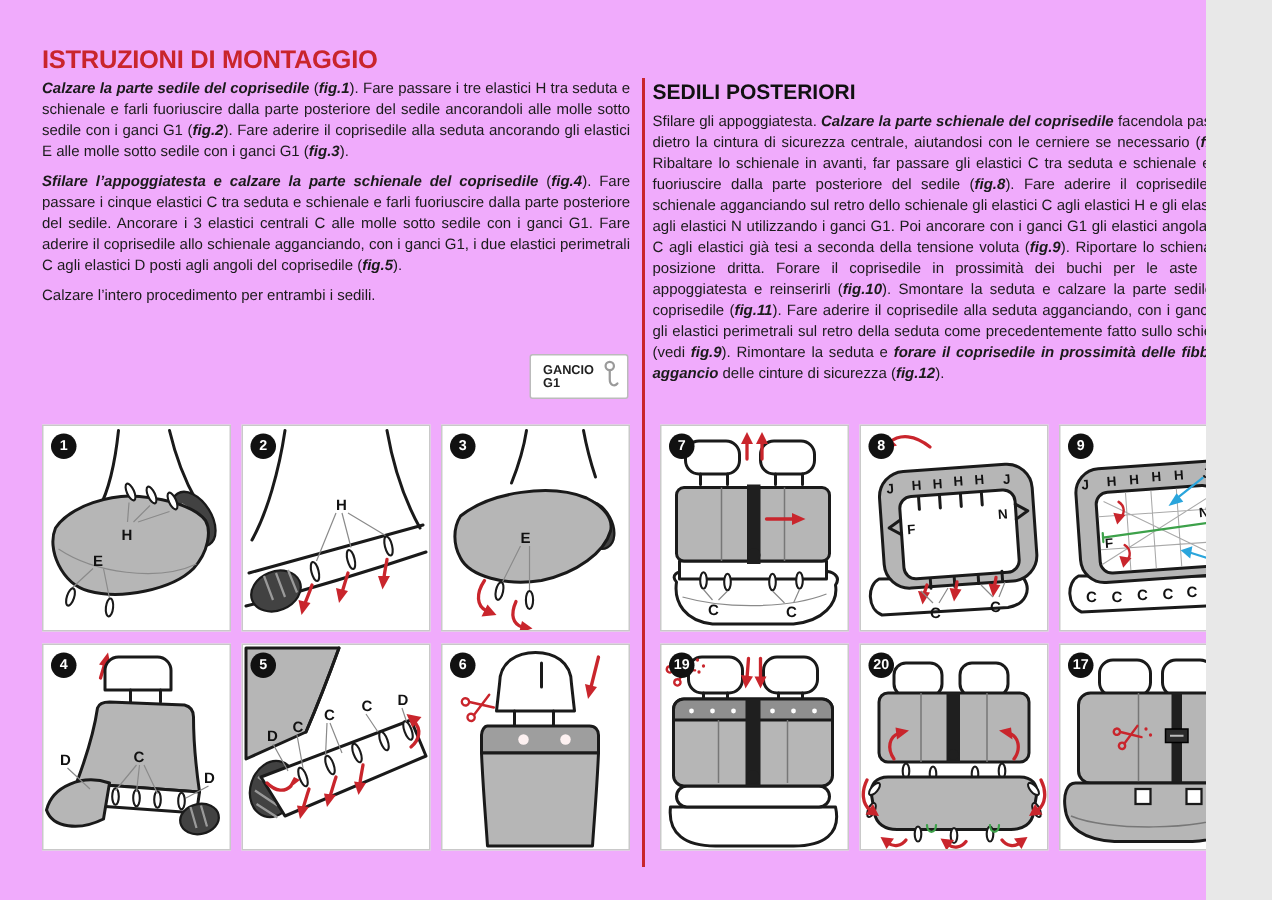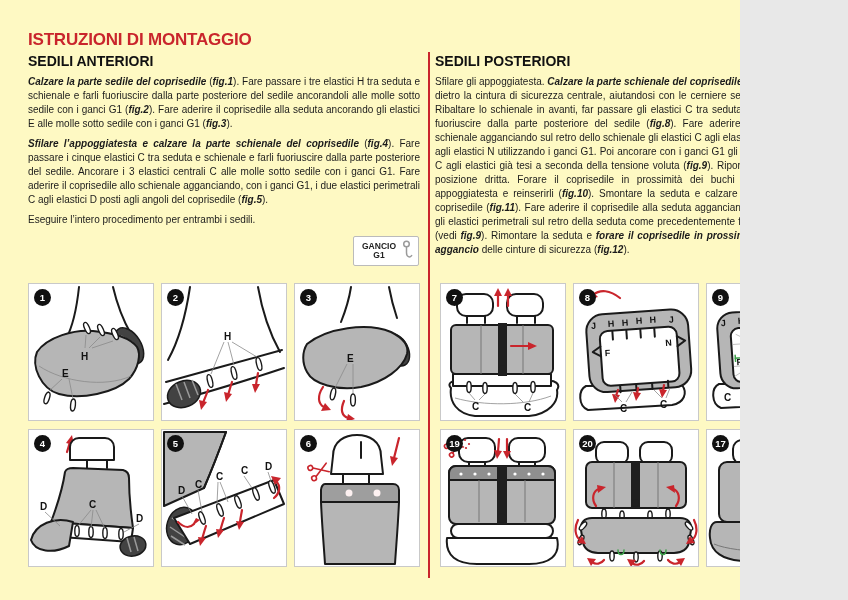--- a/index.html
+++ b/index.html
@@ -1,30 +1,30 @@
 <!DOCTYPE html>
 <html><head>
 <meta charset="utf-8">
 <style>
   html,body{margin:0;padding:0;background:#e8e8e8;}
-  #page{position:relative;width:740px;height:600px;background:#fef9c3;overflow:hidden;
+  #page{position:relative;width:804px;height:600px;background:#f0abfc;overflow:hidden;
         font-family:"Liberation Sans",sans-serif;}
   .col{position:absolute;width:392px;}
   #col-left{left:28px;top:30px;}
   #col-right{left:435px;top:53px;}
   .doc-title{margin:0 0 3px 0;font-size:17px;line-height:20px;font-weight:bold;
              letter-spacing:-.2px;color:#c9252c;}
   .sec-heading{margin:0 0 6px 0;font-size:14px;line-height:16px;font-weight:bold;color:#111;}
   .body p{margin:0 0 6px 0;text-align:justify;font-size:10px;line-height:14px;color:#1b1b1b;}
   .body b{font-weight:bold;font-style:italic;}
   #divider{position:absolute;left:428px;top:52px;width:2px;height:526px;background:#c9252c;}
   #hook-box{position:absolute;left:353px;top:236px;width:66px;height:30px;border:1px solid #bbb;
             border-radius:2px;background:#fff;display:flex;align-items:center;justify-content:flex-end;
             padding:0 5px;box-sizing:border-box;gap:4px;}
-  #hook-box .txt{text-align:center;font-weight:bold;font-size:8.5px;line-height:9.5px;color:#222;}
+  #hook-box .txt{text-align:left;font-weight:bold;font-size:8.5px;line-height:9.5px;color:#222;}
   .fig-grid{position:absolute;top:283px;display:grid;width:392px;
             grid-template-columns:126px 126px 126px;grid-template-rows:138px 138px;
             column-gap:7px;row-gap:8px;}
   #grid-left{left:28px;}
   #grid-right{left:440px;}
   .panel{position:relative;border:1px solid #c9c9c9;background:#fff;box-sizing:border-box;}
   .panel svg{position:absolute;left:0;top:0;width:100%;height:100%;}
   .badge{position:absolute;top:5px;left:5px;width:17px;height:17px;border-radius:50%;
          background:#111;color:#fff;font-size:9.5px;font-weight:bold;display:flex;
          align-items:center;justify-content:center;z-index:2;}
@@ -48,25 +48,24 @@
   .lbl9{font-family:"Liberation Sans",sans-serif;font-size:9px;font-weight:bold;fill:#111;}
   .dark{fill:#1f1f1f;stroke:none;}
 </style>
 </head>
 <body>
 
 <div id="page">
 
   <div id="col-left" class="col">
     <h1 class="doc-title">ISTRUZIONI DI MONTAGGIO</h1>
-    <h2 class="sec-heading">SEDILI ANTERIORI</h2>
     <div class="body">
       <p><b>Calzare la parte sedile del coprisedile</b> (<b>fig.1</b>). Fare passare i tre elastici H tra seduta e schienale e farli fuoriuscire dalla parte posteriore del sedile ancorandoli alle molle sotto sedile con i ganci G1 (<b>fig.2</b>). Fare aderire il coprisedile alla seduta ancorando gli elastici E alle molle sotto sedile con i ganci G1 (<b>fig.3</b>).</p>
       <p><b>Sfilare l’appoggiatesta e calzare la parte schienale del coprisedile</b> (<b>fig.4</b>). Fare passare i cinque elastici C tra seduta e schienale e farli fuoriuscire dalla parte posteriore del sedile. Ancorare i 3 elastici centrali C alle molle sotto sedile con i ganci G1. Fare aderire il coprisedile allo schienale agganciando, con i ganci G1, i due elastici perimetrali C agli elastici D posti agli angoli del coprisedile (<b>fig.5</b>).</p>
-      <p>Eseguire l’intero procedimento per entrambi i sedili.</p>
+      <p>Calzare l’intero procedimento per entrambi i sedili.</p>
     </div>
   </div>
 
   <div id="hook-box">
     <div class="txt">
       <div>GANCIO</div>
       <div>G1</div>
     </div>
     <svg width="13" height="24" viewBox="0 0 14 24">
       <circle cx="7" cy="4.5" r="3" stroke="#9a9a9a" stroke-width="1.6" fill="none"></circle>

